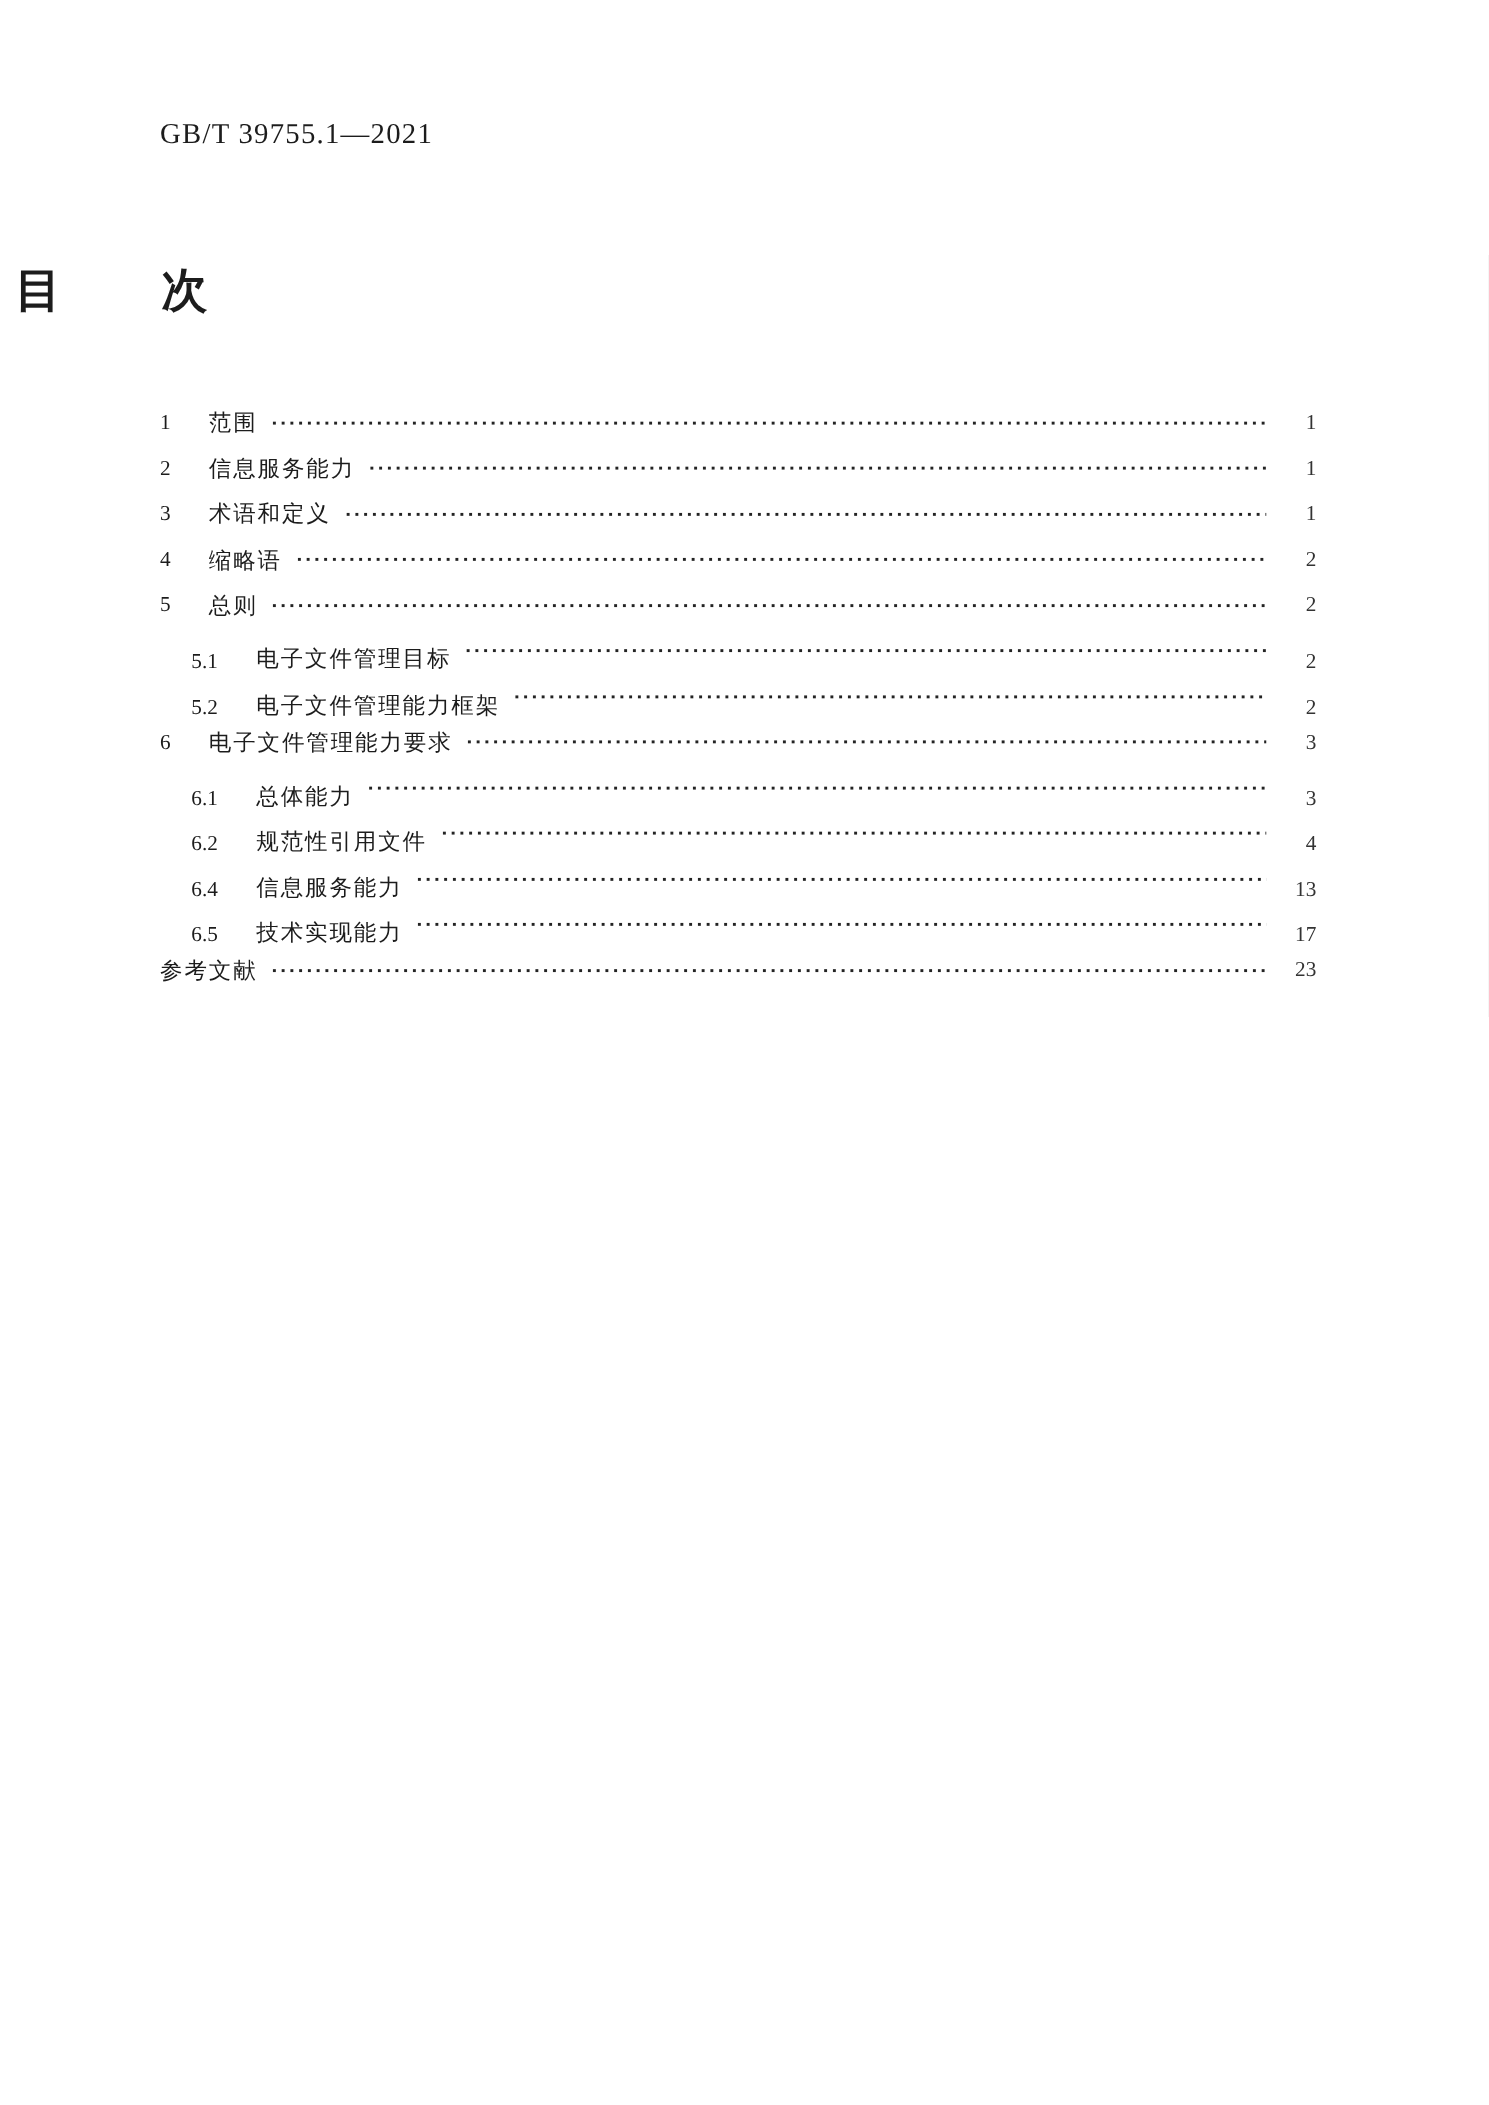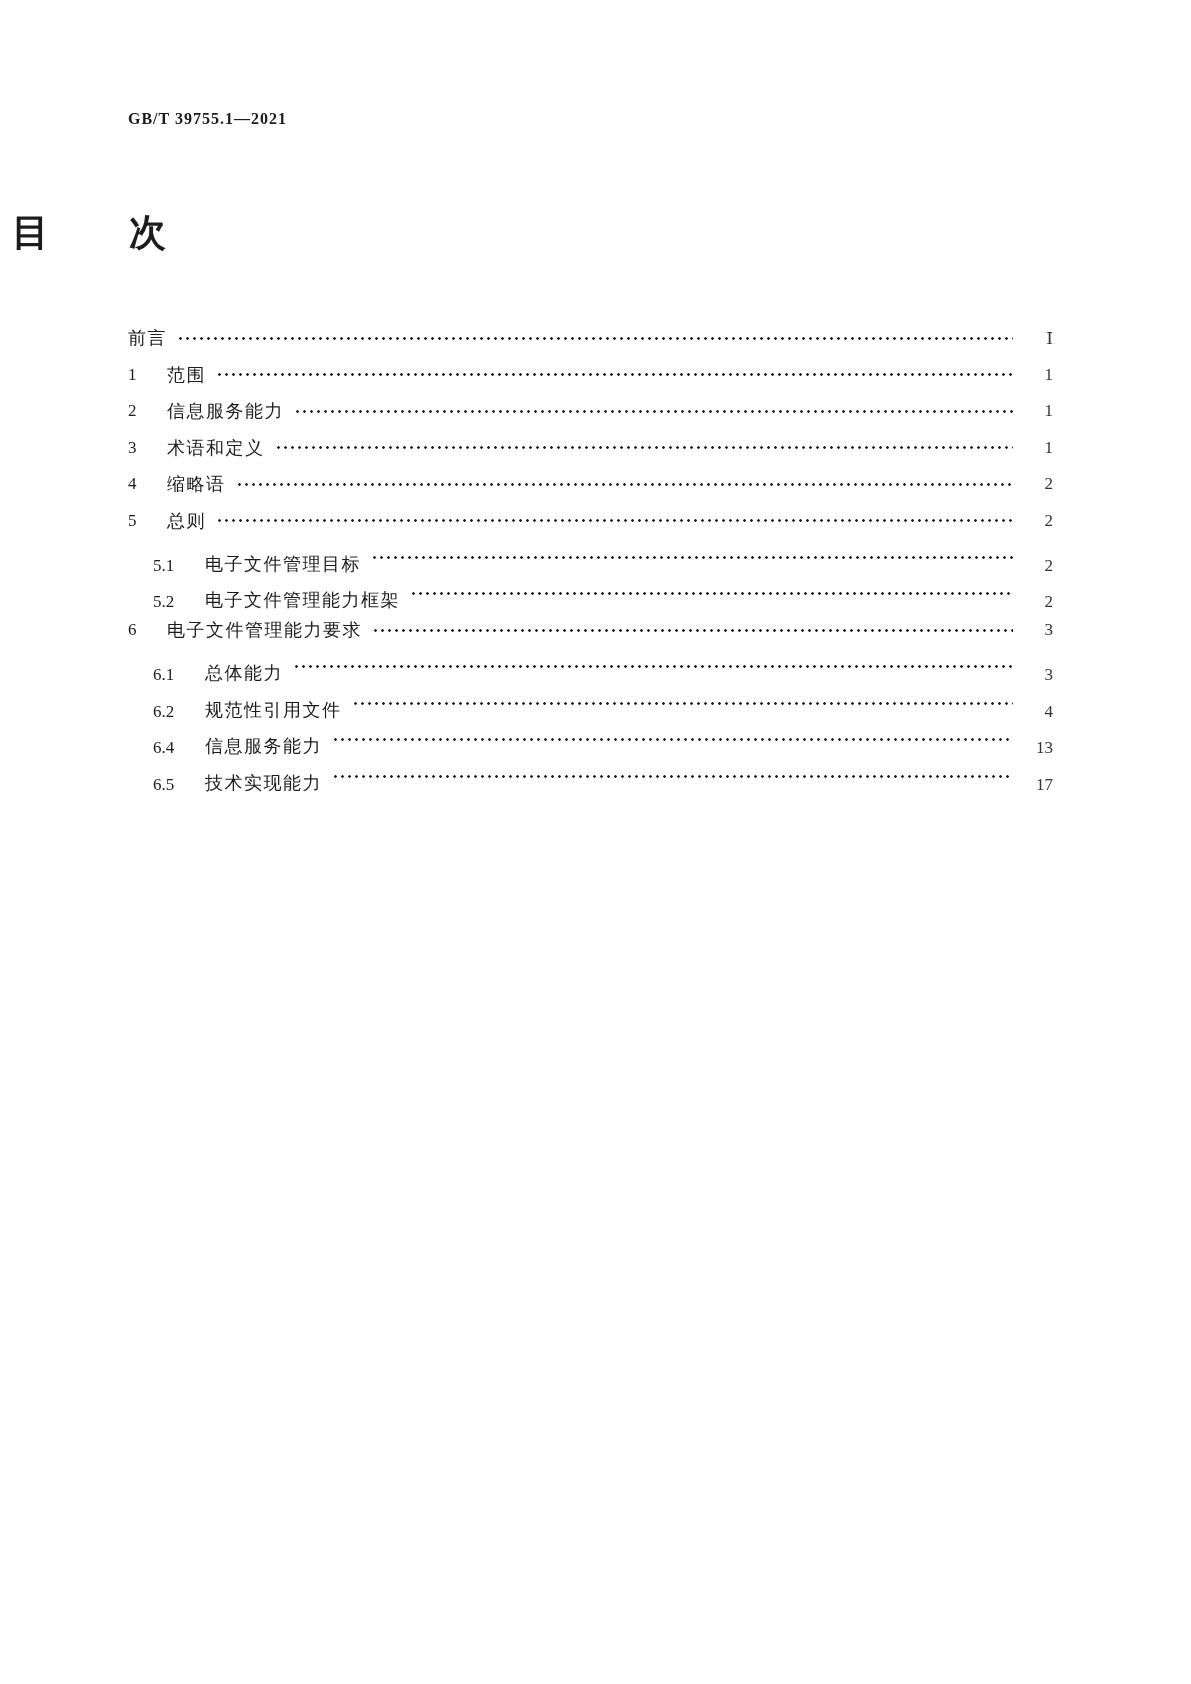--- a/index.html
+++ b/index.html
@@ -10,23 +10,23 @@
     height: 1684px;
     margin: 0 auto;
     background: #ffffff;
     font-family: "Liberation Serif", "DejaVu Serif", serif;
     color: #1c1c1c;
     overflow: hidden;
   }
   .doc-number {
     position: absolute;
     left: 128px;
-    top: 110px;
-    font-size: 16px;
-    font-weight: bold;
+    top: 94px;
+    font-size: 23px;
+    font-weight: normal;
     letter-spacing: 1px;
     white-space: nowrap;
   }
   .page-title {
     position: absolute;
     top: 208px;
     left: 12px;
     width: 100%;
     text-align: left;
     font-size: 37px;
@@ -79,26 +79,20 @@
 </style>
 </head>
 <body>
 
 <div class="page">
   <div class="doc-number">GB/T 39755.1—2021</div>
 
   <div class="page-title">目　　次</div>
 
   <div class="toc" id="toc-list">
-      <div class="toc-row level-0">
-
-    <span class="toc-label">前言</span>
-    <span class="toc-leader"></span>
-    <span class="toc-page">Ⅰ</span>
-  </div>
       <div class="toc-row level-1">
     <span class="toc-num">1</span>
     <span class="toc-label">范围</span>
     <span class="toc-leader"></span>
     <span class="toc-page">1</span>
   </div>
       <div class="toc-row level-1">
     <span class="toc-num">2</span>
     <span class="toc-label">信息服务能力</span>
     <span class="toc-leader"></span>
@@ -157,14 +151,20 @@
     <span class="toc-label">信息服务能力</span>
     <span class="toc-leader"></span>
     <span class="toc-page">13</span>
   </div>
       <div class="toc-row level-2">
     <span class="toc-num">6.5</span>
     <span class="toc-label">技术实现能力</span>
     <span class="toc-leader"></span>
     <span class="toc-page">17</span>
   </div>
+      <div class="toc-row level-0">
+
+    <span class="toc-label">参考文献</span>
+    <span class="toc-leader"></span>
+    <span class="toc-page">23</span>
+  </div>
     </div>
 </div>
 
 </body></html>

